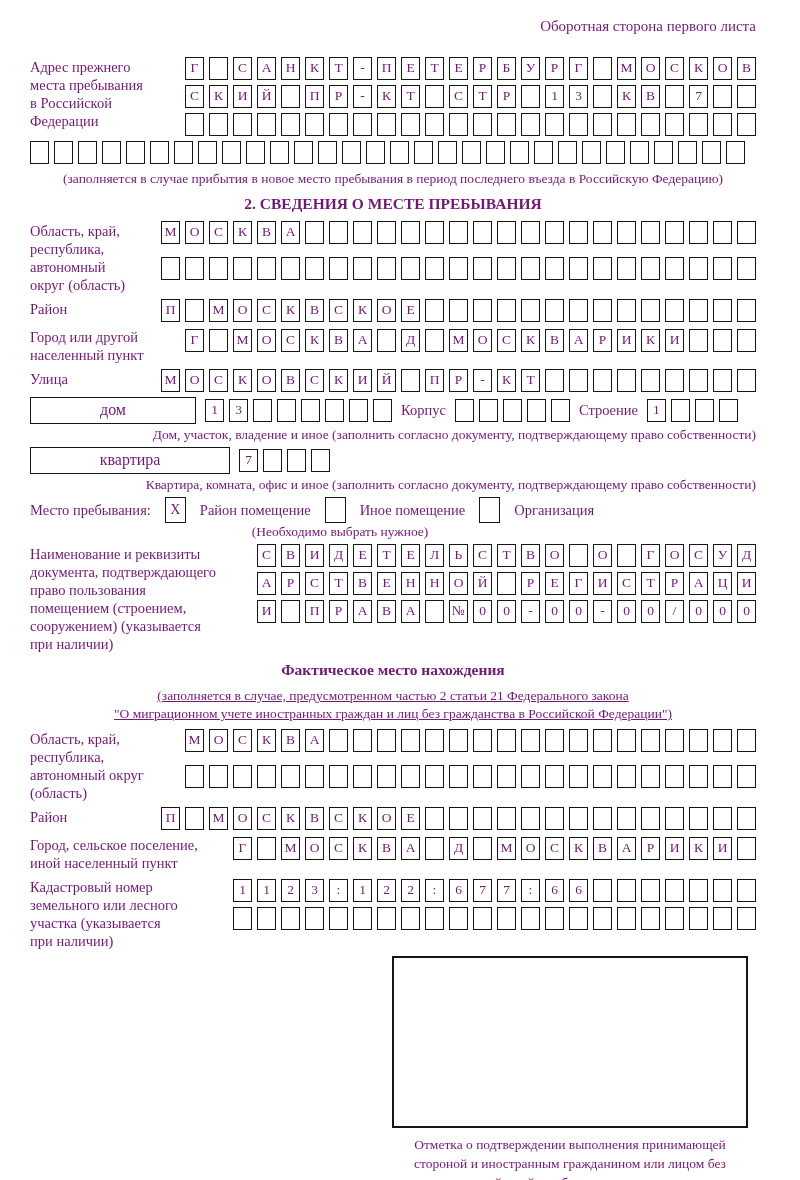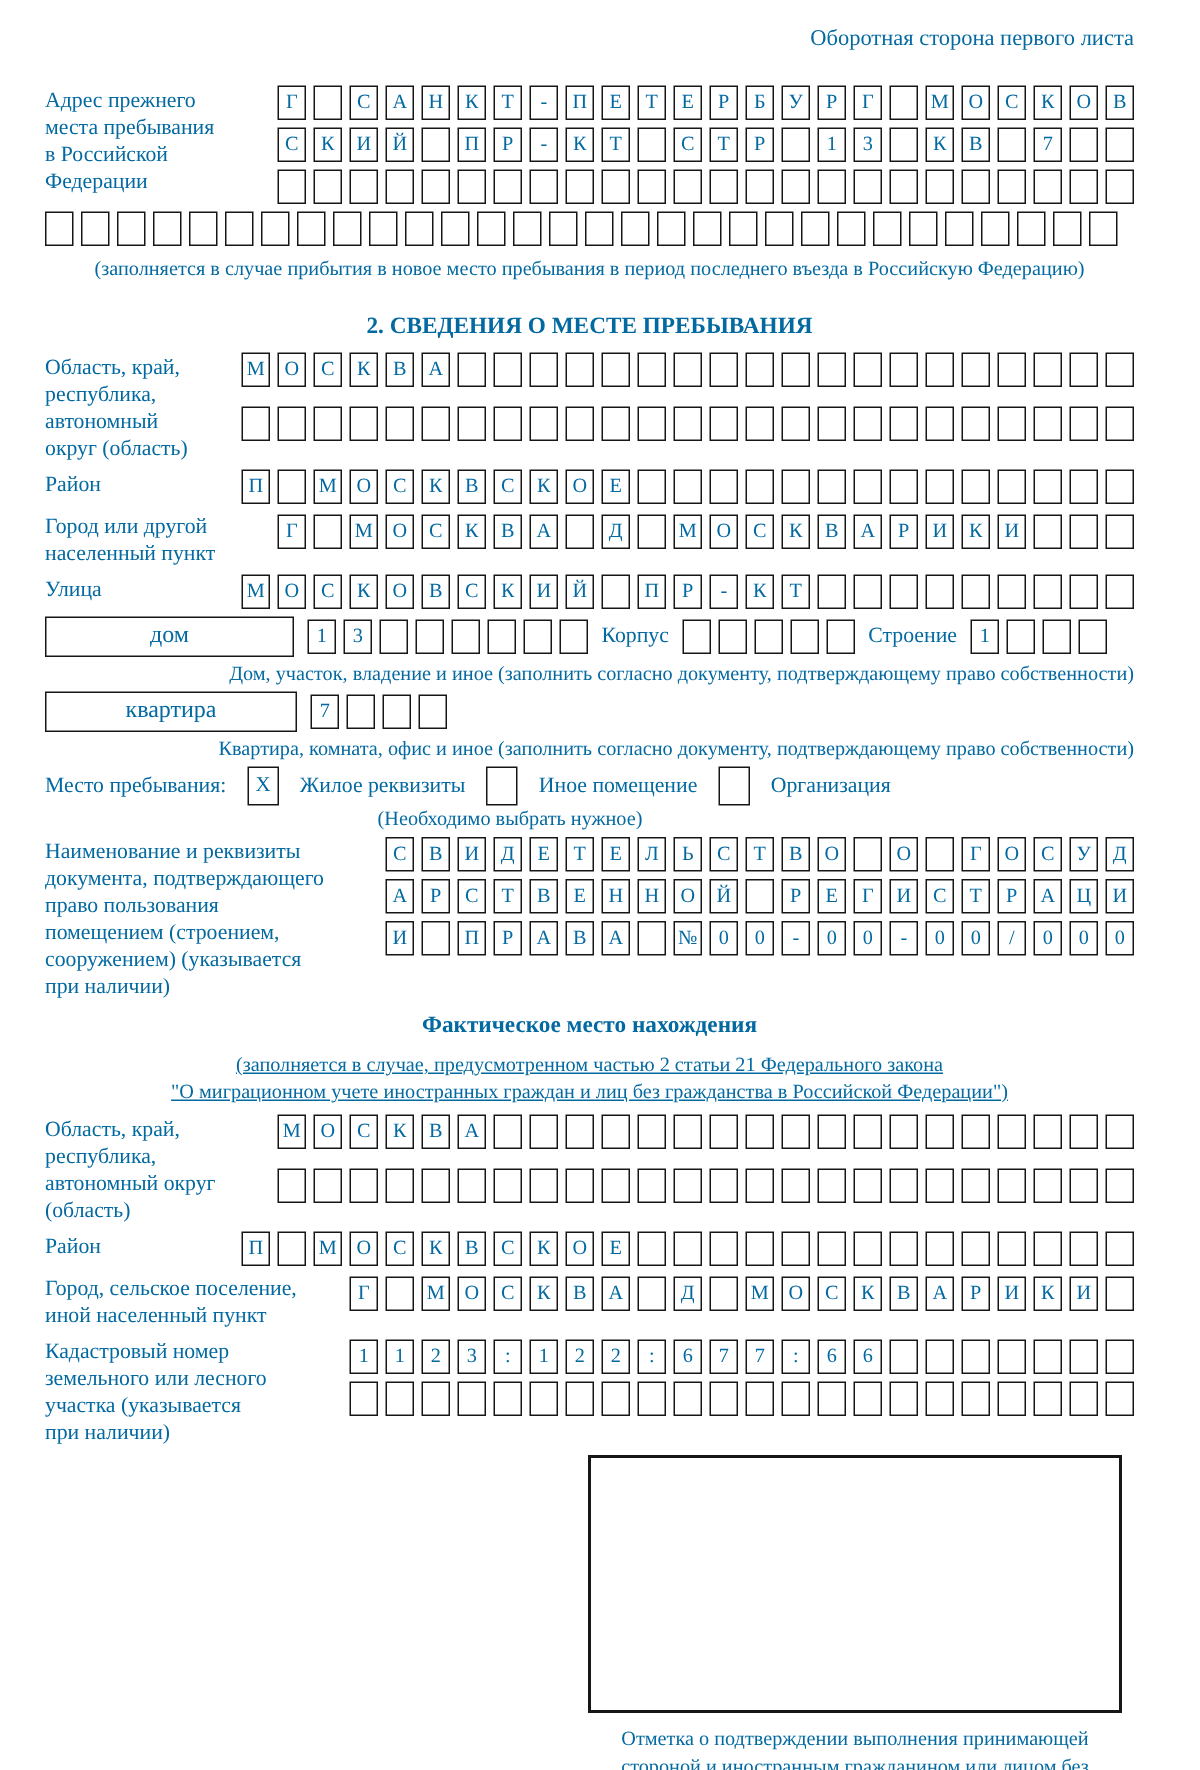--- a/index.html
+++ b/index.html
@@ -1,21 +1,21 @@
 <!DOCTYPE html>
 <html><head>
 <meta charset="utf-8">
 <style>
   html,body{margin:0;padding:0;background:#fff;}
   .page{
     position:relative;
     width:800px;height:1180px;
     box-sizing:border-box;
     padding:18px 44px 0 30px;
-    background:#fff;color:#0369a1;
+    background:#fff;color:#701a75;
     font-family:"Liberation Serif","DejaVu Serif",serif;
     overflow:hidden;
   }
   .hdr-note{
     text-align:right;font-size:15px;margin-bottom:22px;
   }
   
   .cellrow{display:flex;gap:5px;}
   .cell{
     box-sizing:border-box;flex:0 0 19px;width:19px;height:23px;
@@ -23,21 +23,21 @@
     font-size:13.5px;line-height:20px;text-align:center;
   }
   .field{display:flex;align-items:flex-start;margin-bottom:5px;}
   .lbl{font-size:14.5px;line-height:18px;white-space:pre-line;padding-top:1px;}
   .cells-right{margin-left:auto;display:flex;flex-direction:column;gap:5px;}
   .cells-right.spread{gap:13px;}
   .rowtop{padding-top:2px;}
   .fullrow{margin:0 0 6px 0;}
   .caption{font-size:13.5px;line-height:17px;text-align:right;}
   .caption.center{text-align:center;}
-  .sec-title{font-weight:bold;font-size:15.5px;text-align:center;margin:22px 0 8px 0;}
+  .sec-title{font-weight:bold;font-size:15.5px;text-align:center;margin:8px 0 8px 0;}
   .domrow{display:flex;align-items:center;gap:9px;margin-bottom:2px;}
   .wbox{
     box-sizing:border-box;height:27px;border:1.6px solid #161616;
     font-size:16px;line-height:24px;text-align:center;
   }
   .inline-lbl{font-size:14.5px;white-space:nowrap;}
   .checkrow{display:flex;align-items:center;gap:14px;margin:4px 0 0 0;font-size:14.5px;}
   .cbox{
     box-sizing:border-box;width:21px;height:26px;border:1.6px solid #161616;
     font-size:14px;line-height:23px;text-align:center;flex:0 0 21px;
@@ -370,34 +370,34 @@
     <div class="cellrow">
         <div class="cell">1</div>
         <div class="cell"></div>
         <div class="cell"></div>
         <div class="cell"></div>
       </div>
   </div>
   <div class="caption" style="margin-bottom:4px;">Дом, участок, владение и иное (заполнить согласно документу, подтверждающему право собственности)</div>
 
   <div class="domrow">
-    <div class="wbox" style="width:168px;">квартира</div>
+    <div class="wbox" style="width:200px;">квартира</div>
     <div class="cellrow">
         <div class="cell">7</div>
         <div class="cell"></div>
         <div class="cell"></div>
         <div class="cell"></div>
       </div>
   </div>
   <div class="caption" style="margin-bottom:2px;">Квартира, комната, офис и иное (заполнить согласно документу, подтверждающему право собственности)</div>
 
   <div class="checkrow">
     <span>Место пребывания:</span>
     <div class="cbox">X</div>
-    <span>Жилое реквизиты</span>
+    <span>Район помещение</span>
     <div class="cbox"></div>
     <span>Иное помещение</span>
     <div class="cbox"></div>
     <span>Организация</span>
   </div>
   <div class="caption need-caption">(Необходимо выбрать нужное)</div>
 
   <div class="field">
     <div class="lbl">Наименование и реквизиты
 документа, подтверждающего

